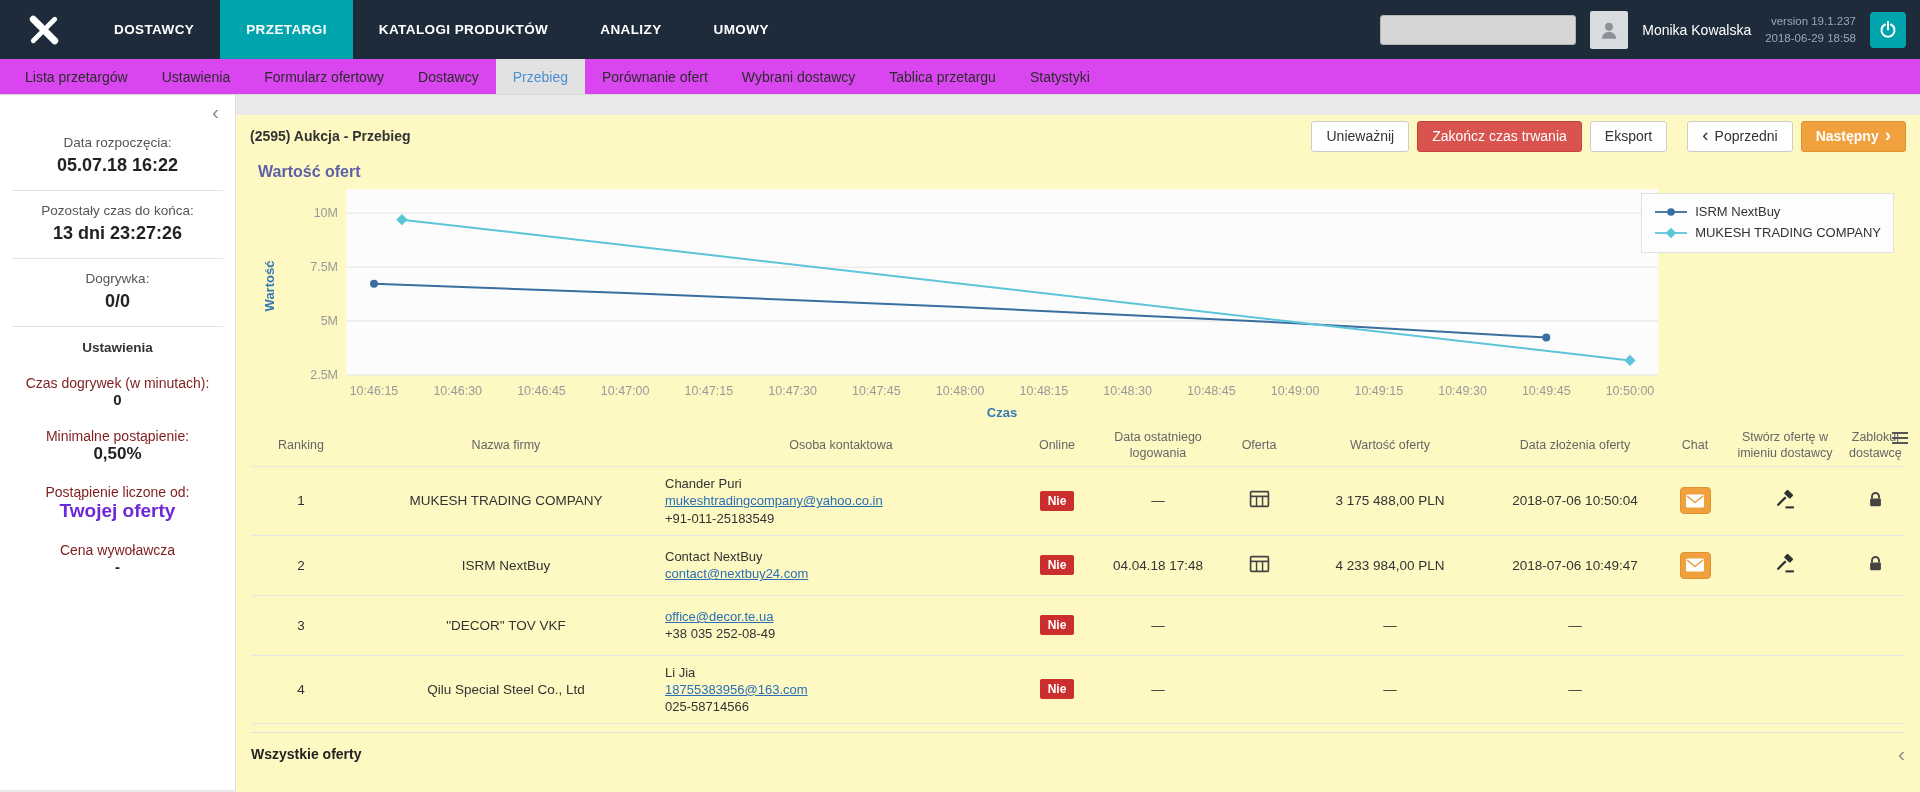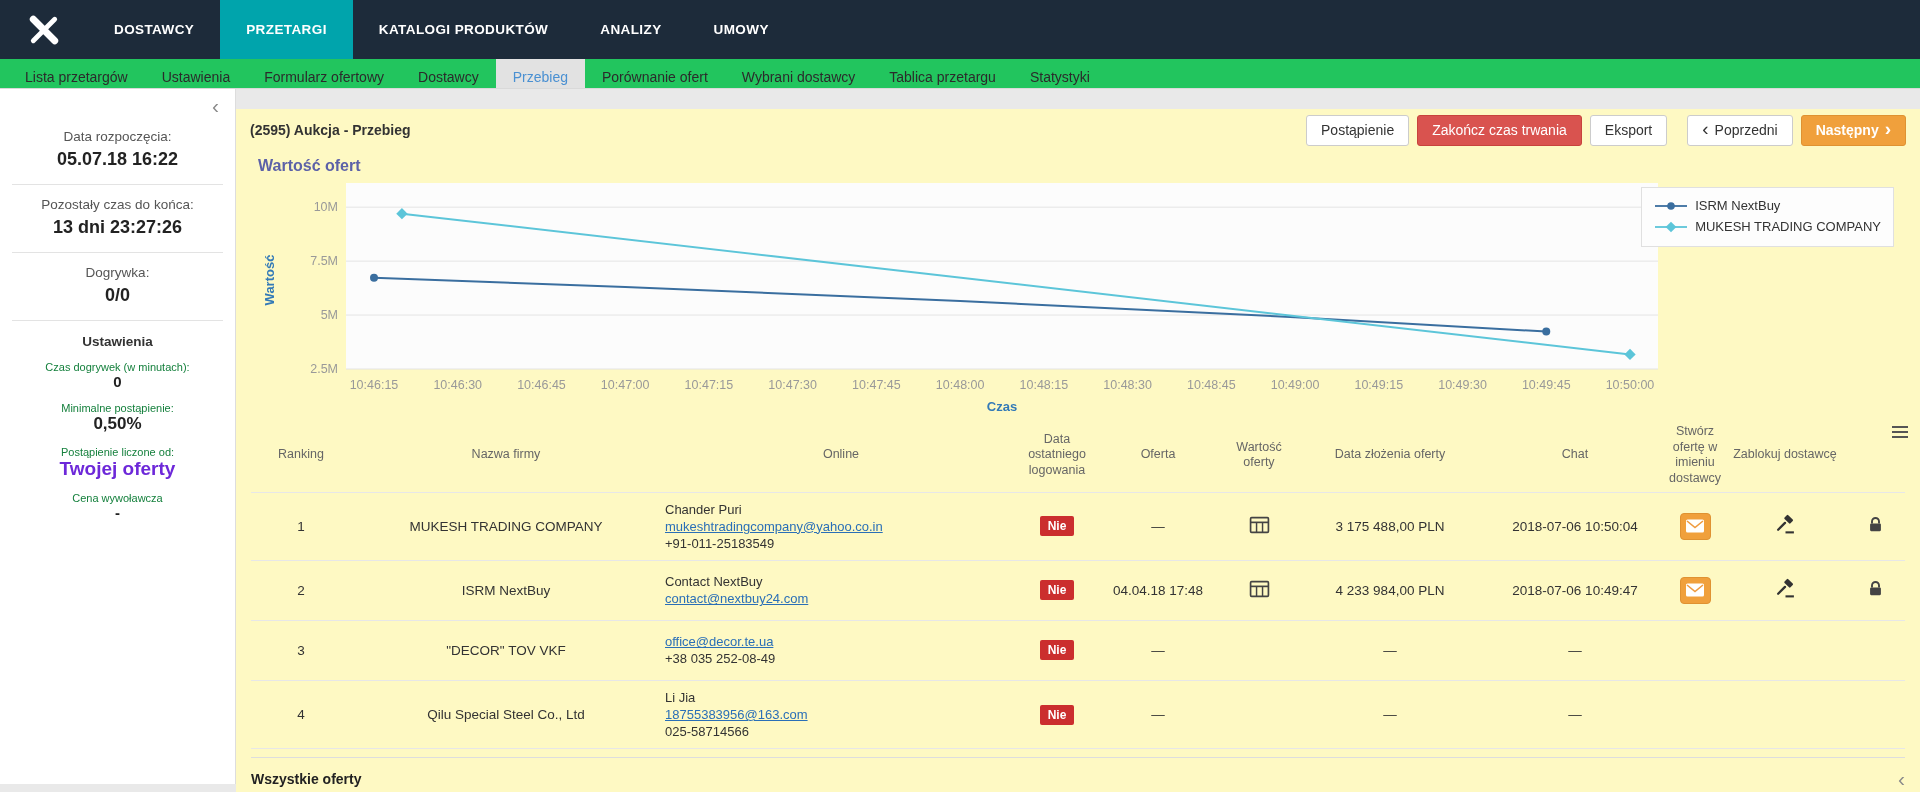--- a/index.html
+++ b/index.html
@@ -17,34 +17,34 @@
   .search{width:196px;height:30px;background:#d6d6d6;border:1px solid #b3b3b3;border-radius:3px;
     padding:0 8px;font-family:inherit;font-size:13px}
   .avatar{width:38px;height:38px;background:#d9dcdf;border-radius:2px;display:flex;
     align-items:center;justify-content:center;cursor:pointer;flex-shrink:0}
   .username{font-size:14px;white-space:nowrap}
   .version{font-size:11.5px;color:#9aa9b6;text-align:right;line-height:1.4;white-space:nowrap}
   .power{width:36px;height:36px;background:var(--teal);border:none;border-radius:4px;
     display:flex;align-items:center;justify-content:center;cursor:pointer;flex-shrink:0}
 
   
-  .tabbar{height:30px;background:#22c55e;border-bottom:1px solid #d9d9d9;display:flex;padding-left:8px}
+  .tabbar{height:36px;background:#d946ef;border-bottom:1px solid #d9d9d9;display:flex;padding-left:8px}
   .tab{line-height:37px;padding:0 17px;font-size:14px;color:#2b2b2b;cursor:pointer;white-space:nowrap}
   .tab.active{background:#e2e2e2;color:var(--tabActive)}
 
   
   .layout{display:flex;height:695px}
   .sidebar{width:236px;background:#fff;border-right:1px solid #ddd;text-align:center;flex-shrink:0}
   .collapse-row{text-align:right;padding:6px 16px 0 0}
   .chev{color:#8a8a8a;font-size:21px;line-height:1;cursor:pointer;font-weight:normal}
   .sb-label{font-size:13.5px;color:#555;margin-top:12px}
   .sb-value{font-size:18px;font-weight:bold;color:#222;margin:5px 0 14px}
   .sb-divider{border-top:1px solid #e3e3e3;margin:0 12px}
   .sb-section-title{font-size:13.5px;font-weight:bold;color:#333;margin:13px 0 6px}
-  .sb-small-label{font-size:11px;color:#15803d;margin-top:12px}
+  .sb-small-label{font-size:14px;color:#7f1d1d;margin-top:20px}
   .sb-small-value{font-size:15px;font-weight:bold;color:#222;margin-bottom:2px}
   .sb-big-value{font-size:17px;font-weight:bold;color:#222;margin-bottom:2px}
   .sb-bigger-value{font-size:19px;font-weight:bold;color:#6d28d9;margin-bottom:2px}
 
   .main{flex:1;background:#e9e9e9;padding-top:20px;min-width:0}
   .panel{background:#fef9c3;height:769px;overflow:hidden;position:relative}
 
   
   .panel-header{height:42px;display:flex;align-items:center;padding:0 14px;gap:8px}
   .panel-title{font-size:14px;font-weight:bold;color:#333;margin-right:auto}
@@ -95,20 +95,40 @@
       <line x1="24" y1="4" x2="4" y2="24" stroke="#fff" stroke-width="4.5" stroke-linecap="round"></line>
     </svg>
   </div>
   <nav class="nav-items">
     <a class="nav-item">DOSTAWCY</a>
     <a class="nav-item active">PRZETARGI</a>
     <a class="nav-item">KATALOGI PRODUKTÓW</a>
     <a class="nav-item">ANALIZY</a>
     <a class="nav-item">UMOWY</a>
   </nav>
+  <div class="topnav-right">
+    <input class="search" style="">
+    <div class="avatar">
+      <svg width="22" height="22" viewBox="0 0 20 20">
+        <circle cx="10" cy="7" r="3.6" fill="#8b9197"></circle>
+        <path d="M3.5 18 a6.5 6.5 0 0 1 13 0 Z" fill="#8b9197"></path>
+      </svg>
+    </div>
+    <span class="username">Monika Kowalska</span>
+    <div class="version">
+      <div>version 19.1.237</div>
+      <div>2018-06-29 18:58</div>
+    </div>
+    <button class="power">
+      <svg width="20" height="20" viewBox="0 0 20 20" fill="none">
+        <path d="M7 4.5 a6.5 6.5 0 1 0 6 0" stroke="#fff" stroke-width="2" stroke-linecap="round"></path>
+        <line x1="10" y1="2" x2="10" y2="9.5" stroke="#fff" stroke-width="2" stroke-linecap="round"></line>
+      </svg>
+    </button>
+  </div>
 </header>
 
 <nav class="tabbar">
   <a class="tab">Lista przetargów</a>
   <a class="tab">Ustawienia</a>
   <a class="tab">Formularz ofertowy</a>
   <a class="tab">Dostawcy</a>
   <a class="tab active">Przebieg</a>
   <a class="tab">Porównanie ofert</a>
   <a class="tab">Wybrani dostawcy</a>
@@ -138,21 +158,21 @@
     <div class="sb-bigger-value">Twojej oferty</div>
     <div class="sb-small-label">Cena wywoławcza</div>
     <div class="sb-small-value">-</div>
   </aside>
 
   <main class="main">
     <div class="panel">
 
       <div class="panel-header">
         <span class="panel-title">(2595) Aukcja - Przebieg</span>
-        <button class="btn">Postąpienie</button>
+        <button class="btn">Unieważnij</button>
         <button class="btn btn-danger">Zakończ czas trwania</button>
         <button class="btn">Eksport</button>
         <button class="btn btn-prev">
           <span class="bchev">‹</span>
           <span>Poprzedni</span>
         </button>
         <button class="btn btn-next">
           <span>Następny</span>
           <span class="bchev">›</span>
         </button>
@@ -211,20 +231,21 @@
             <span>MUKESH TRADING COMPANY</span>
           </div>
         </div>
       </div>
 
       <div class="offers">
 
         <div class="tgrid thead">
           <div class="th">Ranking</div>
           <div class="th">Nazwa firmy</div>
+          <div class="th">Osoba kontaktowa</div>
           <div class="th">Online</div>
           <div class="th">Data ostatniego logowania</div>
           <div class="th">Oferta</div>
           <div class="th">Wartość oferty</div>
           <div class="th">Data złożenia oferty</div>
           <div class="th">Chat</div>
           <div class="th">Stwórz ofertę w imieniu dostawcy</div>
           <div class="th">Zablokuj dostawcę</div>
           <span class="menu-btn">
             <svg width="18" height="14" viewBox="0 0 18 14">

